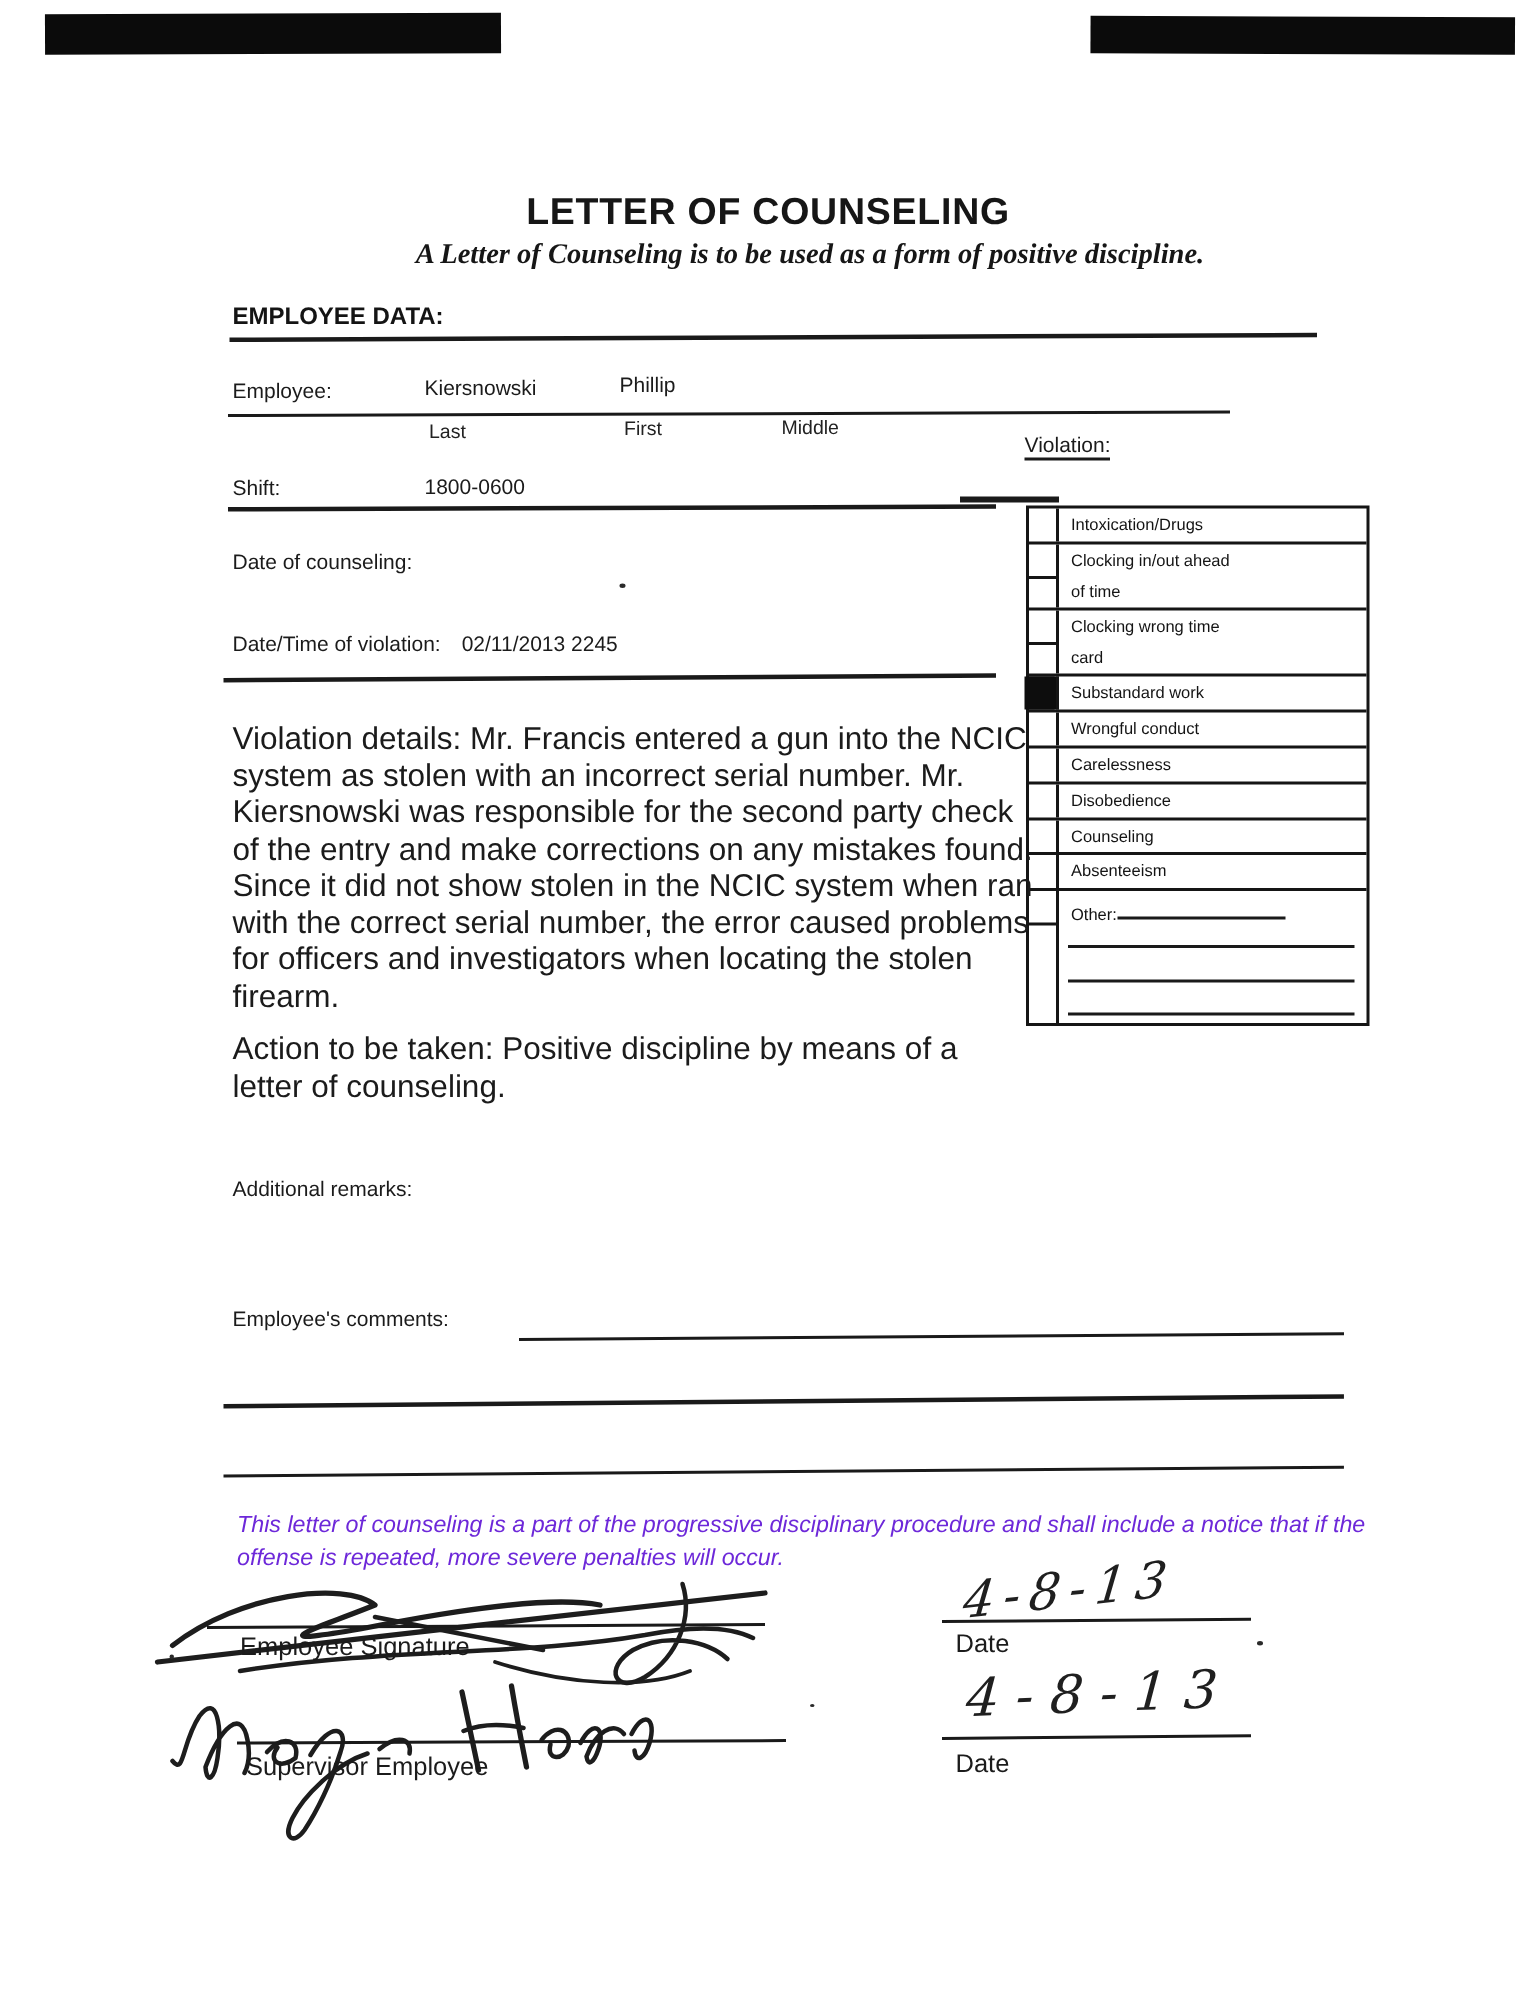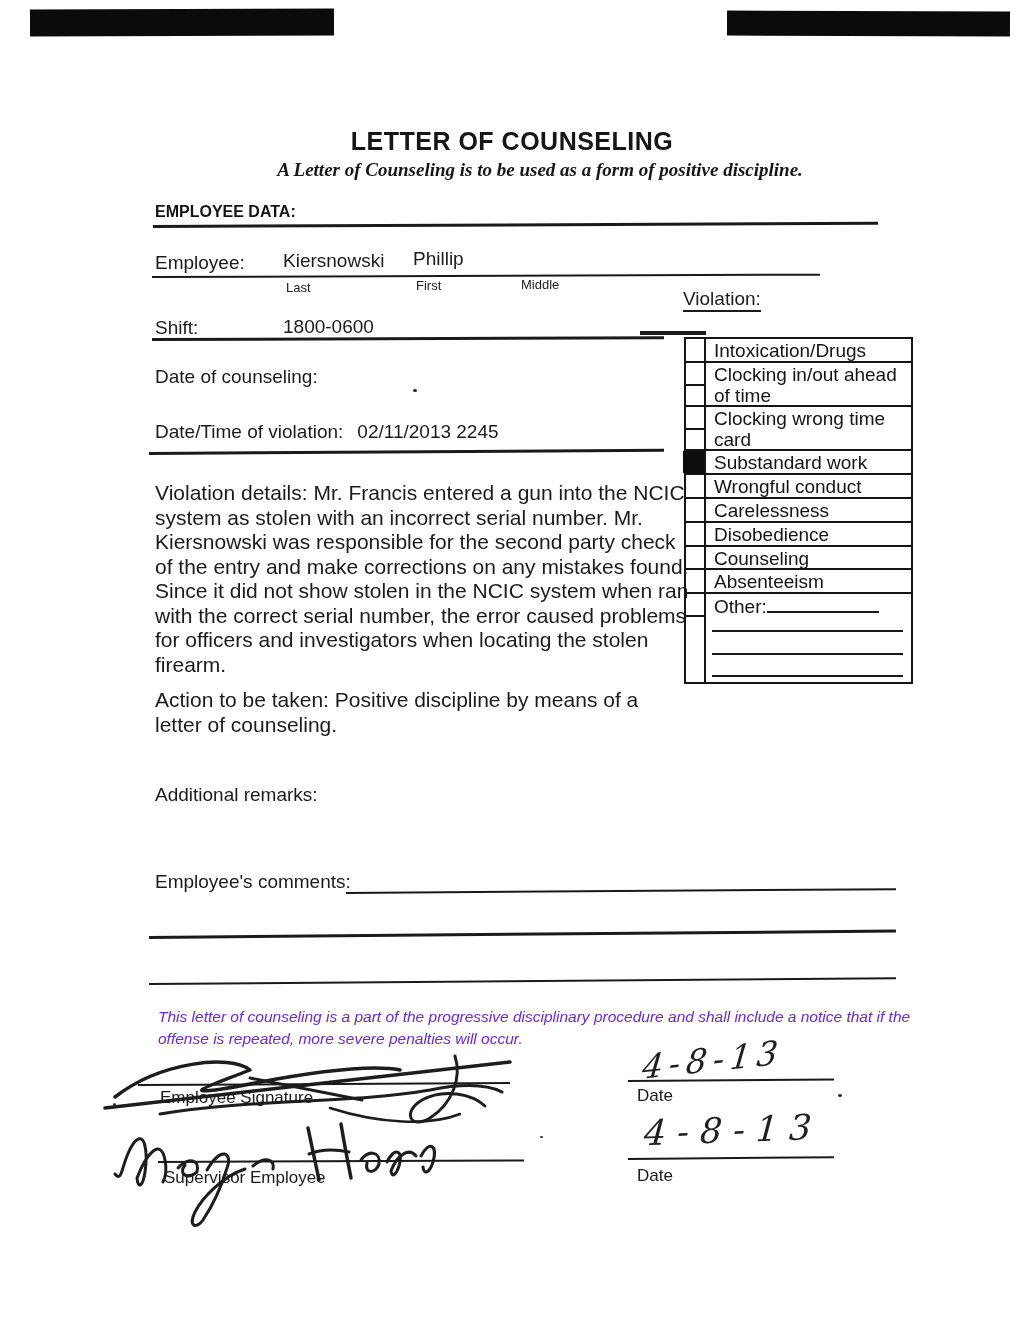--- a/index.html
+++ b/index.html
@@ -6,37 +6,37 @@
   .page{
     position:relative;width:1024px;height:1326px;background:#ffffff;
     font-family:"Liberation Sans",sans-serif;color:#1b1b1b;overflow:hidden;
   }
   .abs{position:absolute;}
   .line{position:absolute;background:#1a1a1a;height:2px;transform-origin:left center;}
   .bar{position:absolute;background:#0b0b0b;}
   .title{width:100%;text-align:center;font-size:25px;font-weight:bold;letter-spacing:.5px;color:#161616;}
   .subtitle{width:100%;text-align:center;font-family:"Liberation Serif",serif;font-style:italic;font-weight:bold;font-size:19px;color:#161616;}
   .heading{font-size:16px;font-weight:bold;color:#141414;}
-  .lbl{font-size:19px;color:#1b1b1b;}
+  .lbl{font-size:14px;color:#1b1b1b;}
   .small-lbl{font-size:13px;color:#222;}
   .para{font-size:21px;line-height:24.5px;white-space:pre-line;color:#1b1b1b;}
   .ul{border-bottom:2px solid #1a1a1a;padding-bottom:1px;}
   .disclaimer{font-size:15.5px;font-style:italic;line-height:21.5px;white-space:pre-line;color:#6d28d9;}
   .sig-lbl{font-size:17px;color:#1b1b1b;}
   .hand{position:absolute;font-family:"DejaVu Serif",serif;font-style:italic;color:#1f1f1f;white-space:nowrap;}
   .speck{position:absolute;background:#2a2a2a;border-radius:50%;}
 
   
   .chk-table{position:absolute;left:684px;top:337px;width:229px;border:2px solid #151515;background:#fff;box-sizing:border-box;}
   .chk-row{display:flex;border-bottom:2px solid #151515;position:relative;box-sizing:border-box;}
   .chk-row:last-child{border-bottom:none;}
   .chk-box{width:20px;flex:0 0 20px;border-right:2px solid #151515;position:relative;box-sizing:border-box;}
   .chk-box.sub:after{content:"";position:absolute;left:0;right:0;top:21px;height:2px;background:#151515;}
   .chk-box.checked{background:#0d0d0d;box-shadow:-3px 0 0 #0d0d0d;}
-  .chk-label{font-size:19px;line-height:21px;padding:1px 2px 0 8px;white-space:pre-line;color:#141414;}
+  .chk-label{font-size:11px;line-height:21px;padding:1px 2px 0 8px;white-space:pre-line;color:#141414;}
   .other-ul{display:inline-block;width:112px;border-bottom:2px solid #1a1a1a;height:16px;}
   .blank-line{position:absolute;left:26px;right:8px;height:2px;background:#1a1a1a;}
 
   svg.sig{position:absolute;overflow:visible;}
   svg.sig path{fill:none;stroke:#1d1d1d;stroke-linecap:round;stroke-linejoin:round;}
 </style>
 </head>
 <body>
 
 <div class="page">

